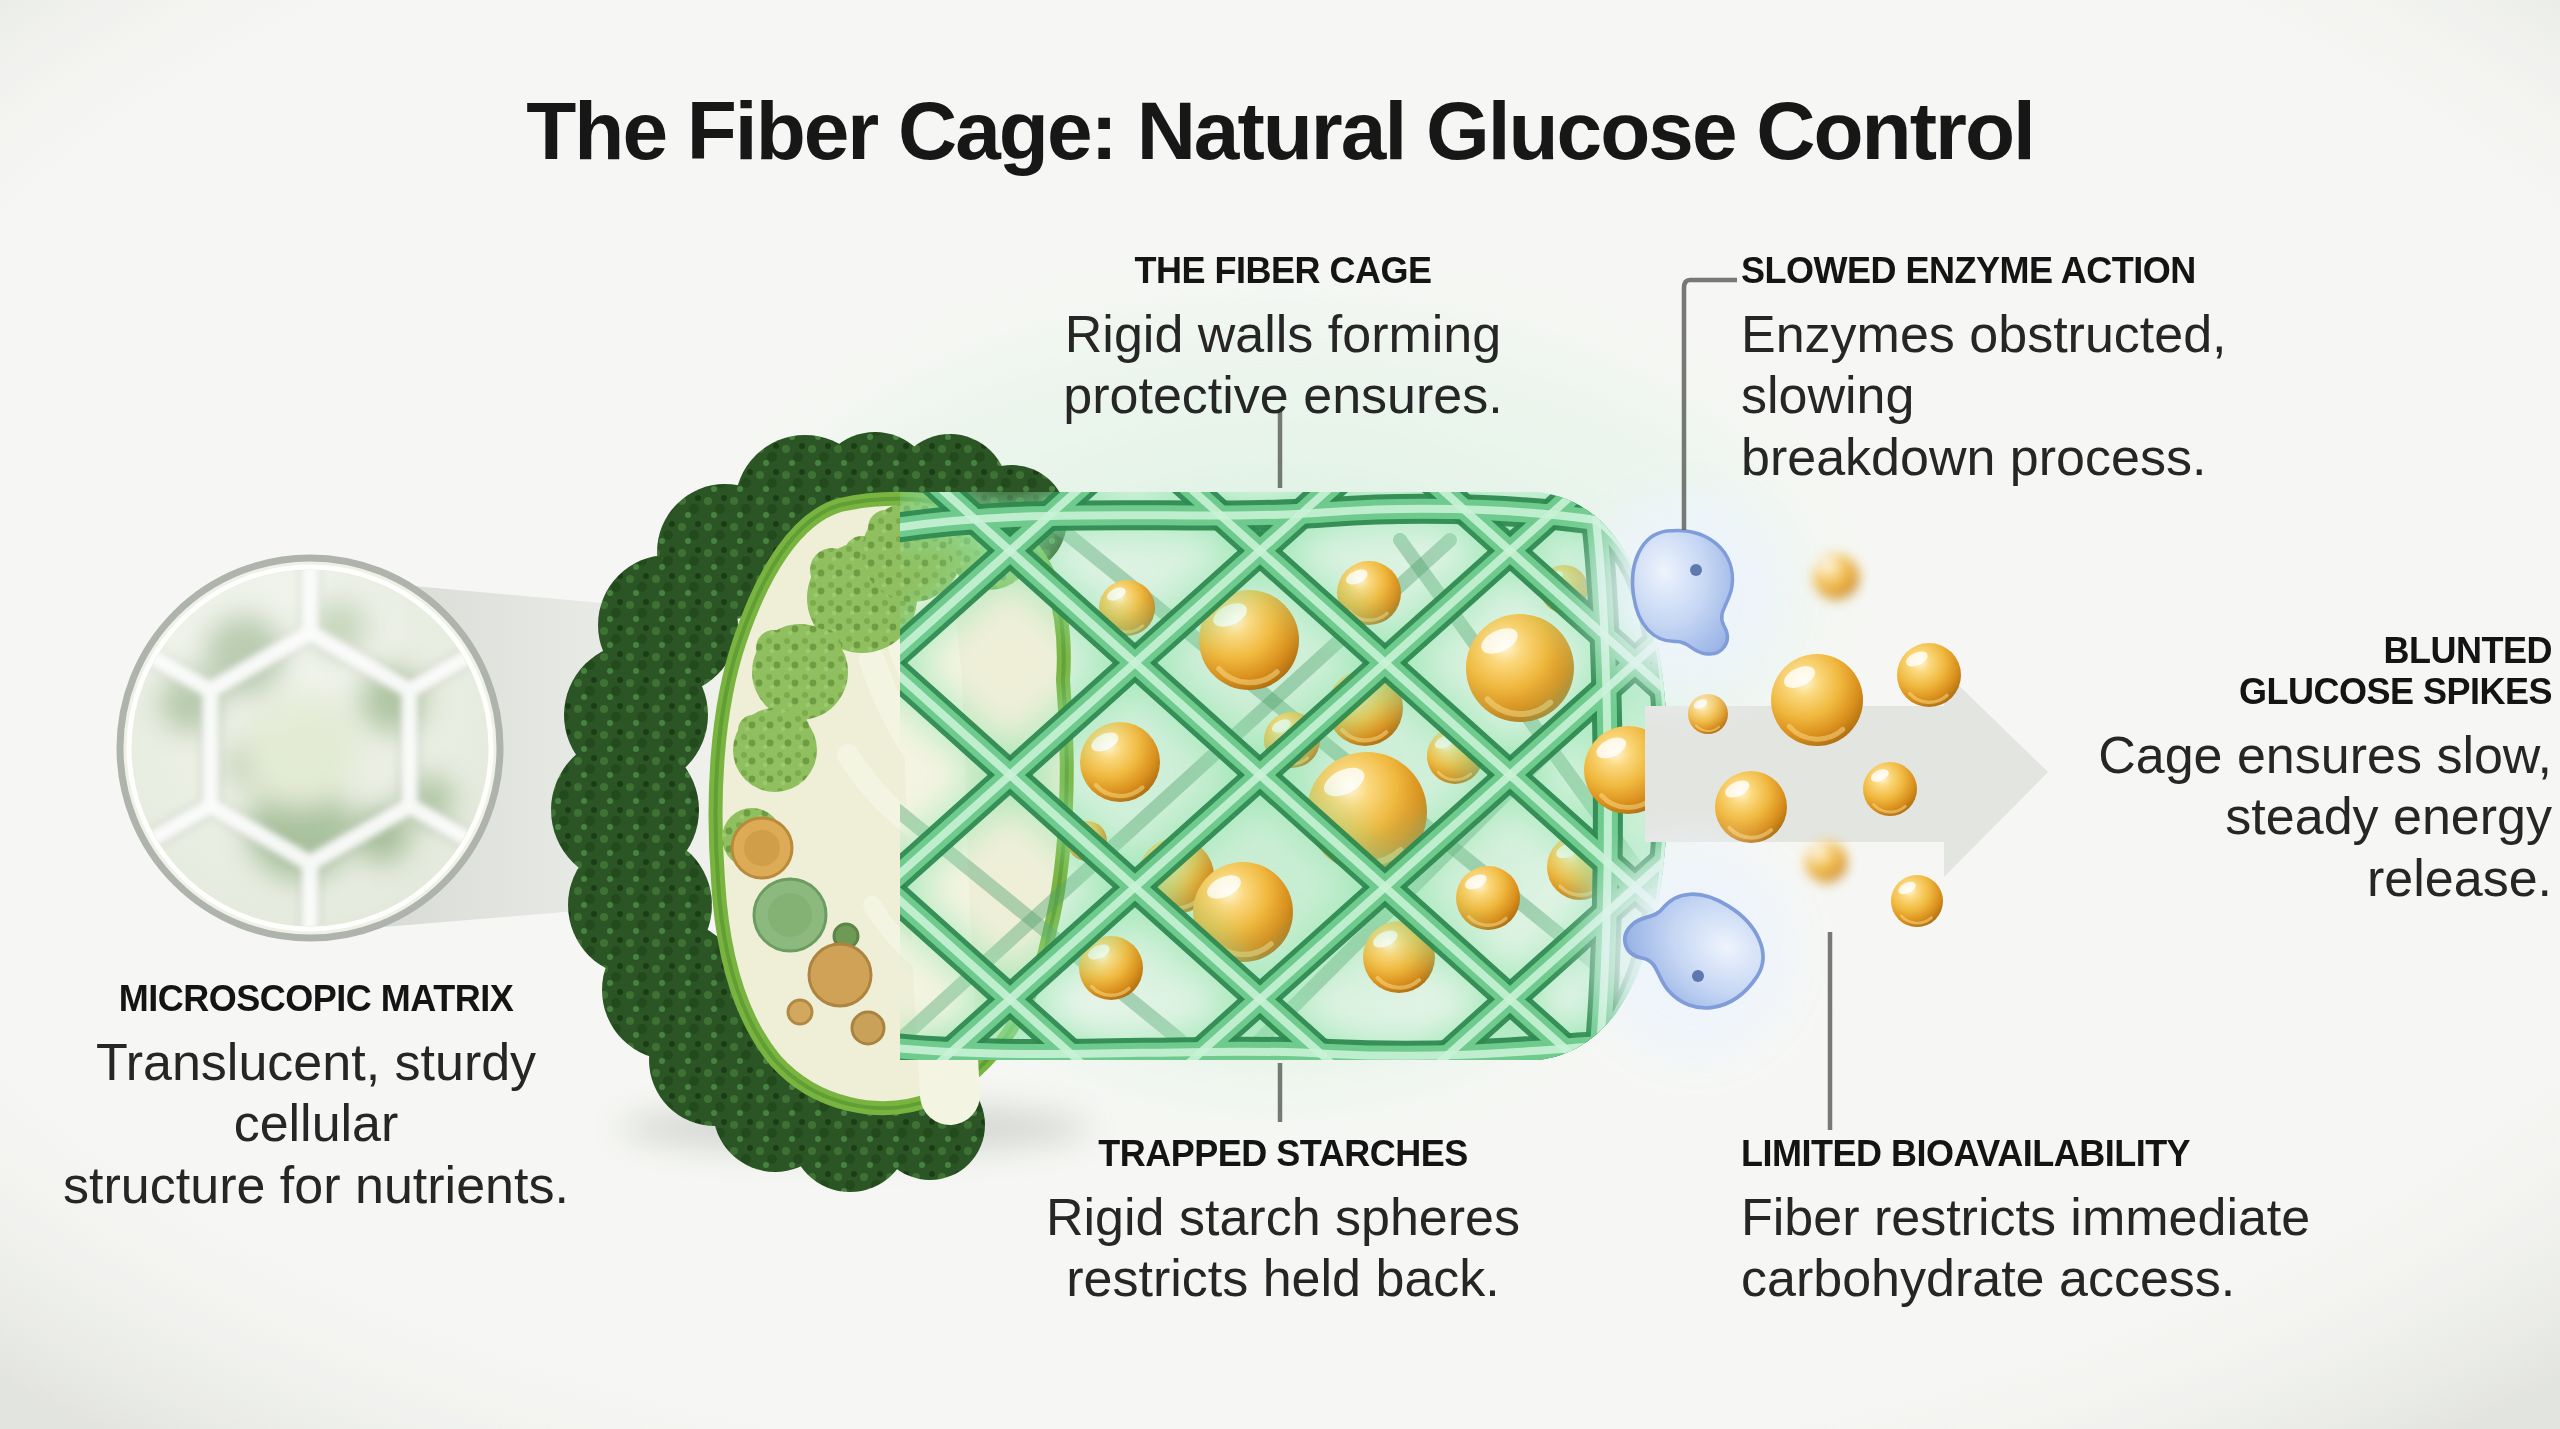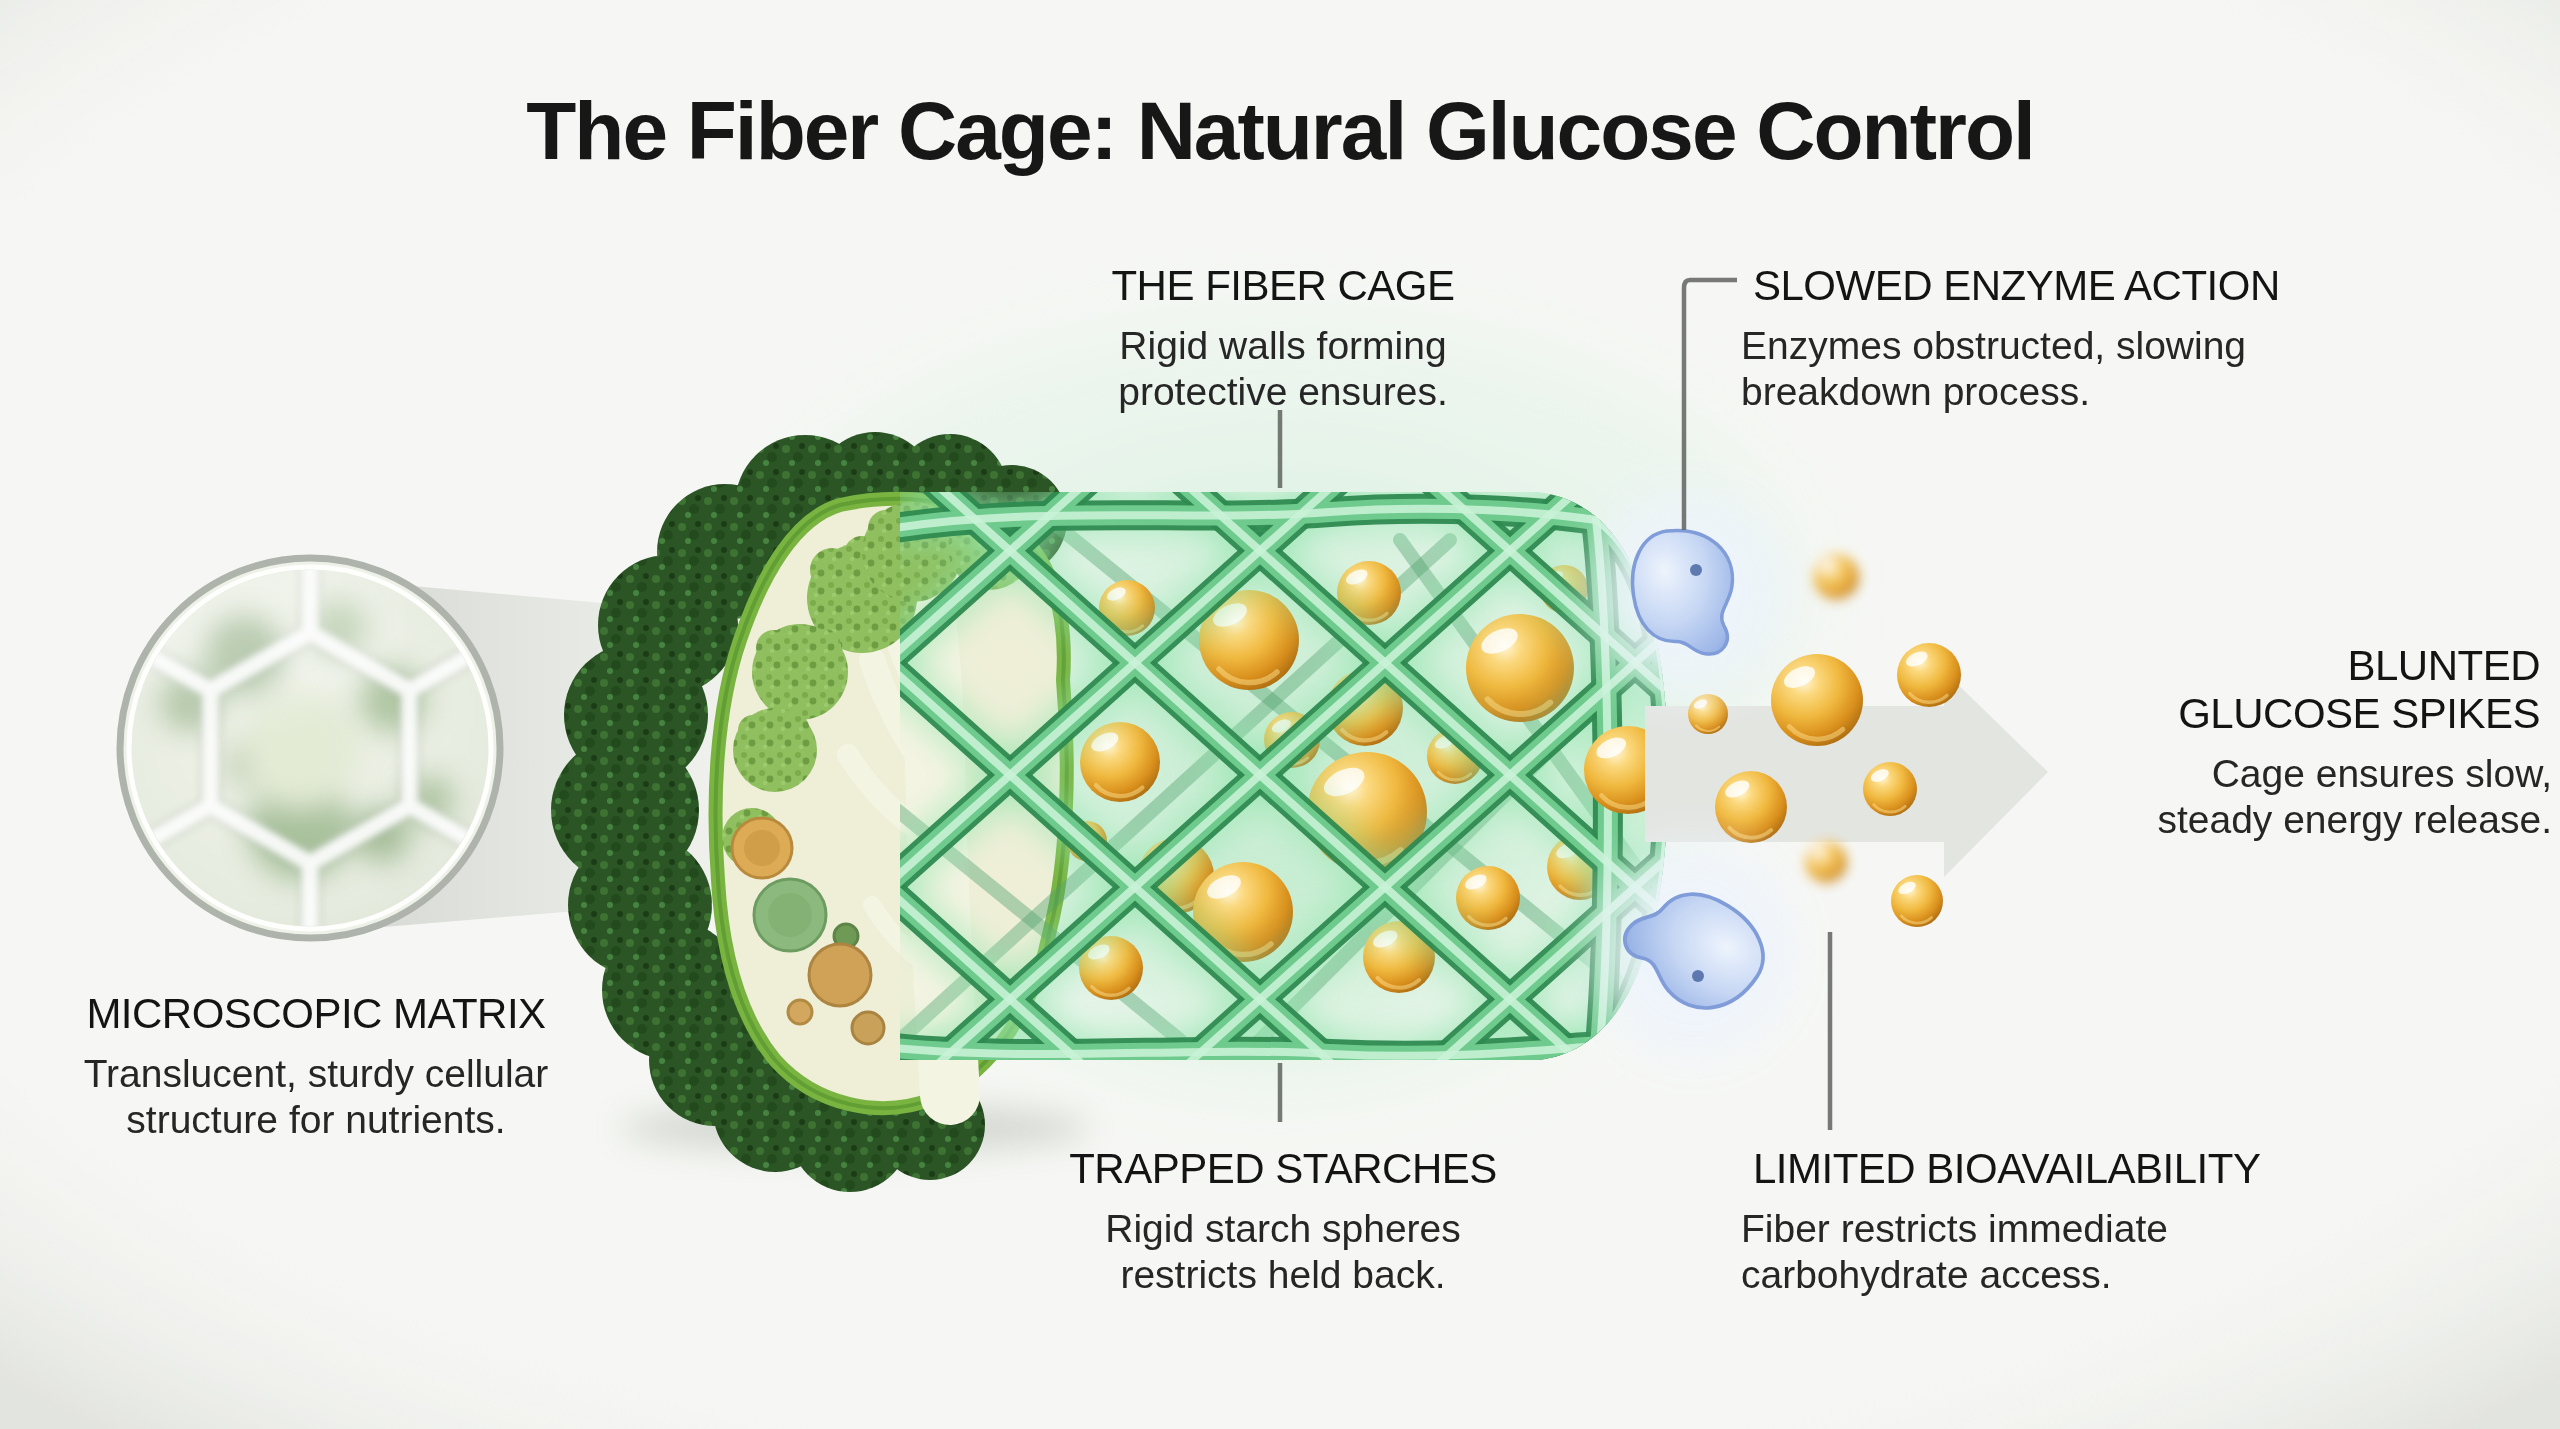--- a/index.html
+++ b/index.html
@@ -1,22 +1,22 @@
 <!DOCTYPE html>
 <html><head>
 <meta charset="utf-8">
 <style>
   html,body{margin:0;padding:0;background:#e8e9e6;}
   #canvas{position:relative;width:2560px;height:1429px;background:#f6f7f4;overflow:hidden;
           font-family:"Liberation Sans",sans-serif;}
   #art{position:absolute;left:0;top:0;width:2560px;height:1429px;}
 
   .label{position:absolute;z-index:5;}
-  .label .hd{font-size:42px;font-weight:400;letter-spacing:-0.5px;color:#141414;line-height:1.14;margin:12px;}
-  .label .bd{font-size:39px;font-weight:400;color:#262626;line-height:1.18;margin:13px 0 0 0;}
+  .label .hd{font-size:36px;font-weight:700;letter-spacing:-0.5px;color:#141414;line-height:1.14;margin:0;}
+  .label .bd{font-size:52px;font-weight:400;color:#262626;line-height:1.18;margin:13px 0 0 0;}
   .label .ln{display:block;}
   .center{text-align:center;}
   .leftal{text-align:left;}
 
   #title{position:absolute;left:0;top:84px;width:2560px;text-align:center;z-index:5;
          font-size:82px;font-weight:800;letter-spacing:-2px;color:#171717;}
 
   #label-fiber-cage{left:983px;top:250px;width:600px;}
   #label-enzyme-action{left:1741px;top:250px;width:640px;}
   #label-matrix{left:16px;top:978px;width:600px;}

